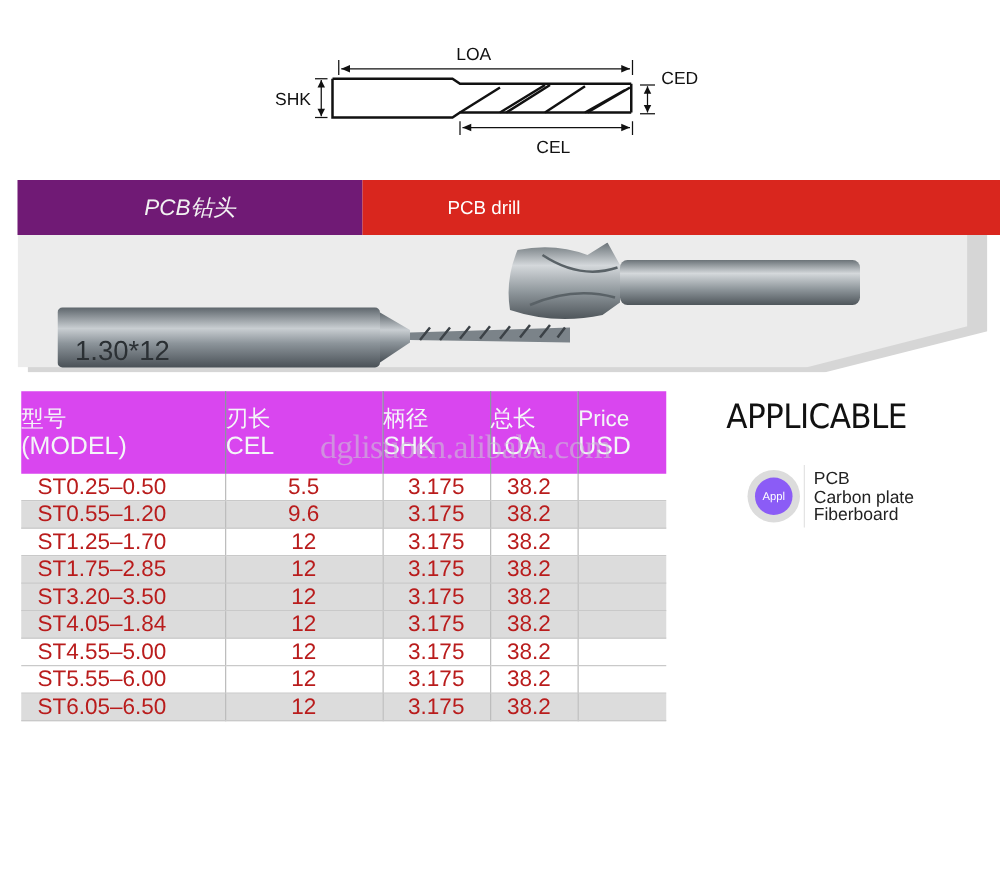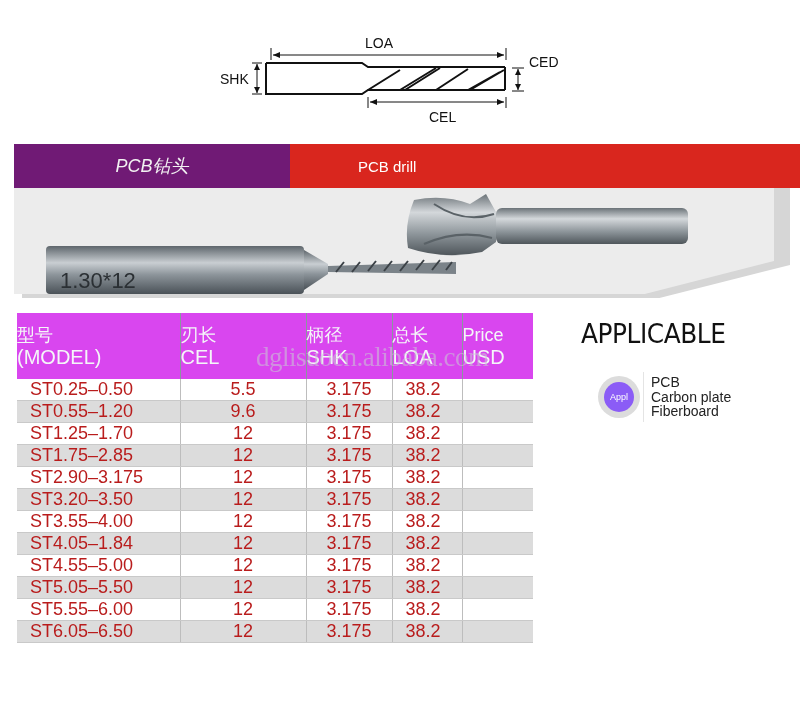--- a/index.html
+++ b/index.html
@@ -172,57 +172,36 @@
         <td>38.2</td>
         <td></td>
       </tr>
     <tr class="alt">
         <td>ST1.75–2.85</td>
         <td>12</td>
         <td>3.175</td>
         <td>38.2</td>
         <td></td>
       </tr>
-    <tr>
-        <td>ST2.90–3.175</td>
-        <td>12</td>
-        <td>3.175</td>
-        <td>38.2</td>
-        <td></td>
-      </tr>
     <tr class="alt">
         <td>ST3.20–3.50</td>
         <td>12</td>
         <td>3.175</td>
         <td>38.2</td>
         <td></td>
       </tr>
-    <tr>
-        <td>ST3.55–4.00</td>
-        <td>12</td>
-        <td>3.175</td>
-        <td>38.2</td>
-        <td></td>
-      </tr>
     <tr class="alt">
         <td>ST4.05–1.84</td>
         <td>12</td>
         <td>3.175</td>
         <td>38.2</td>
         <td></td>
       </tr>
     <tr>
         <td>ST4.55–5.00</td>
-        <td>12</td>
-        <td>3.175</td>
-        <td>38.2</td>
-        <td></td>
-      </tr>
-    <tr class="alt">
-        <td>ST5.05–5.50</td>
         <td>12</td>
         <td>3.175</td>
         <td>38.2</td>
         <td></td>
       </tr>
     <tr>
         <td>ST5.55–6.00</td>
         <td>12</td>
         <td>3.175</td>
         <td>38.2</td>

